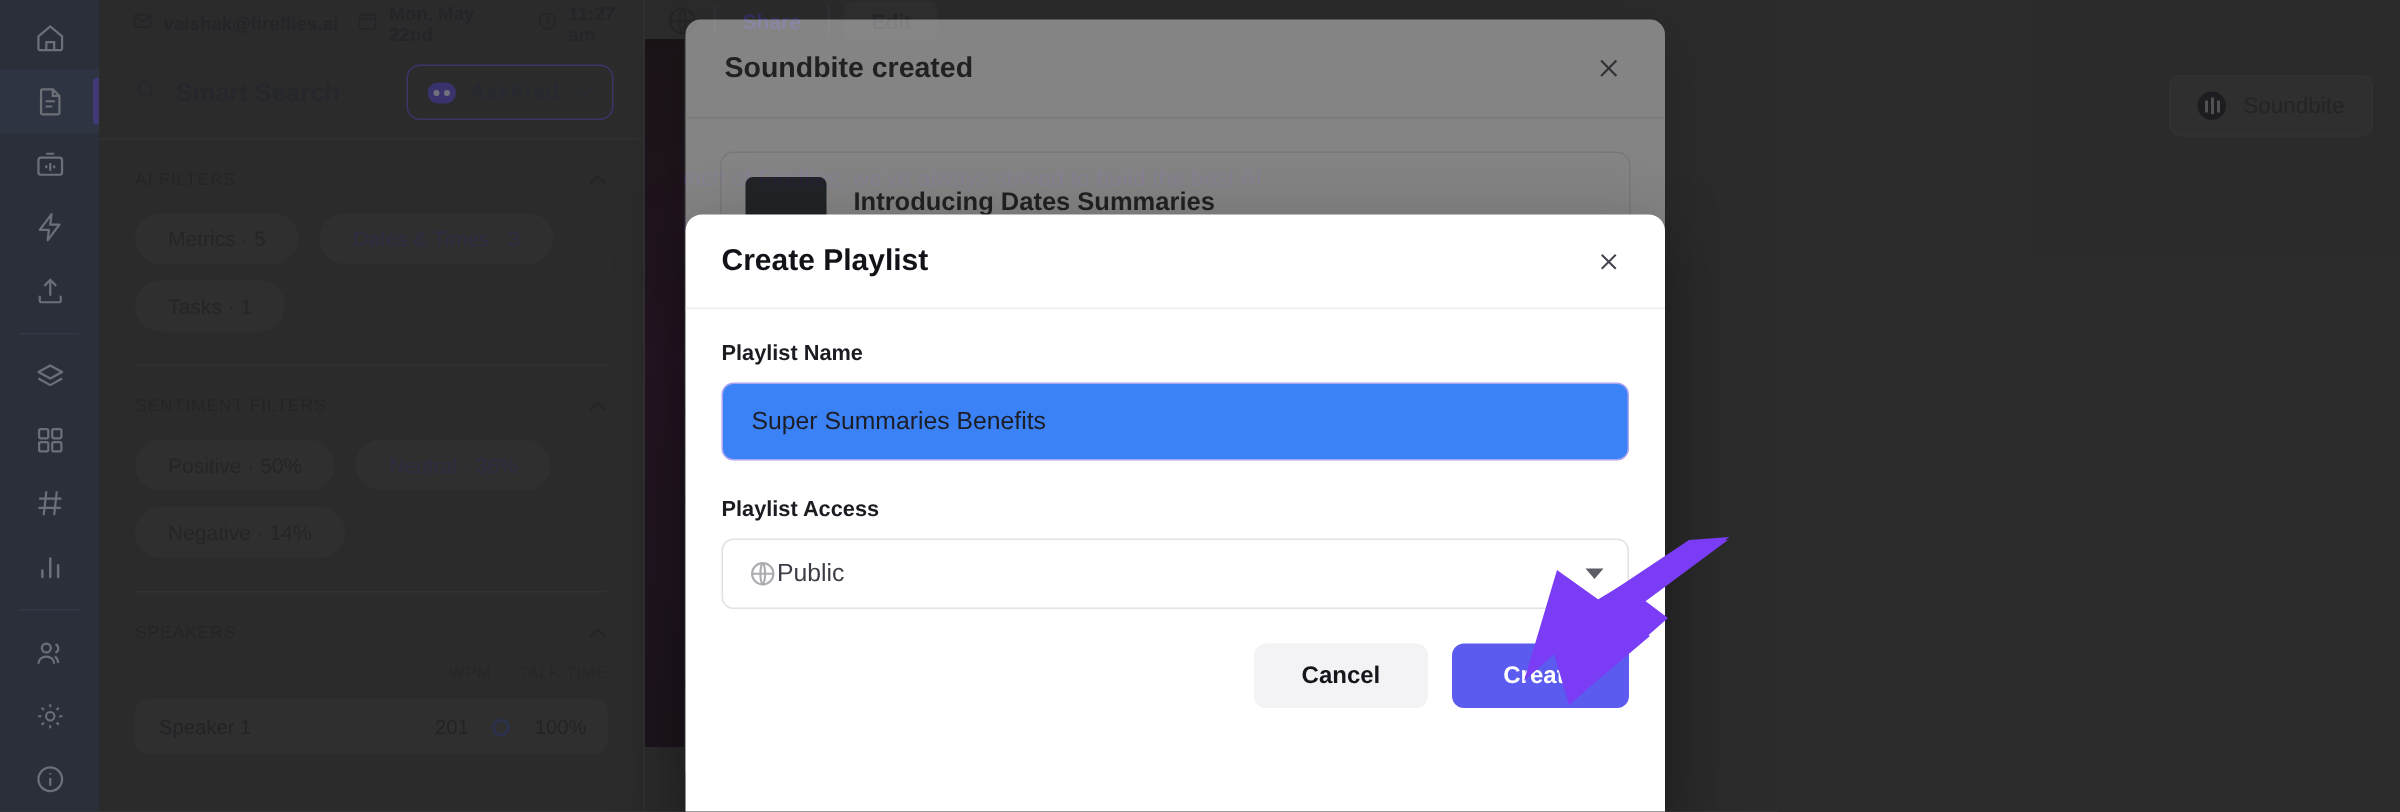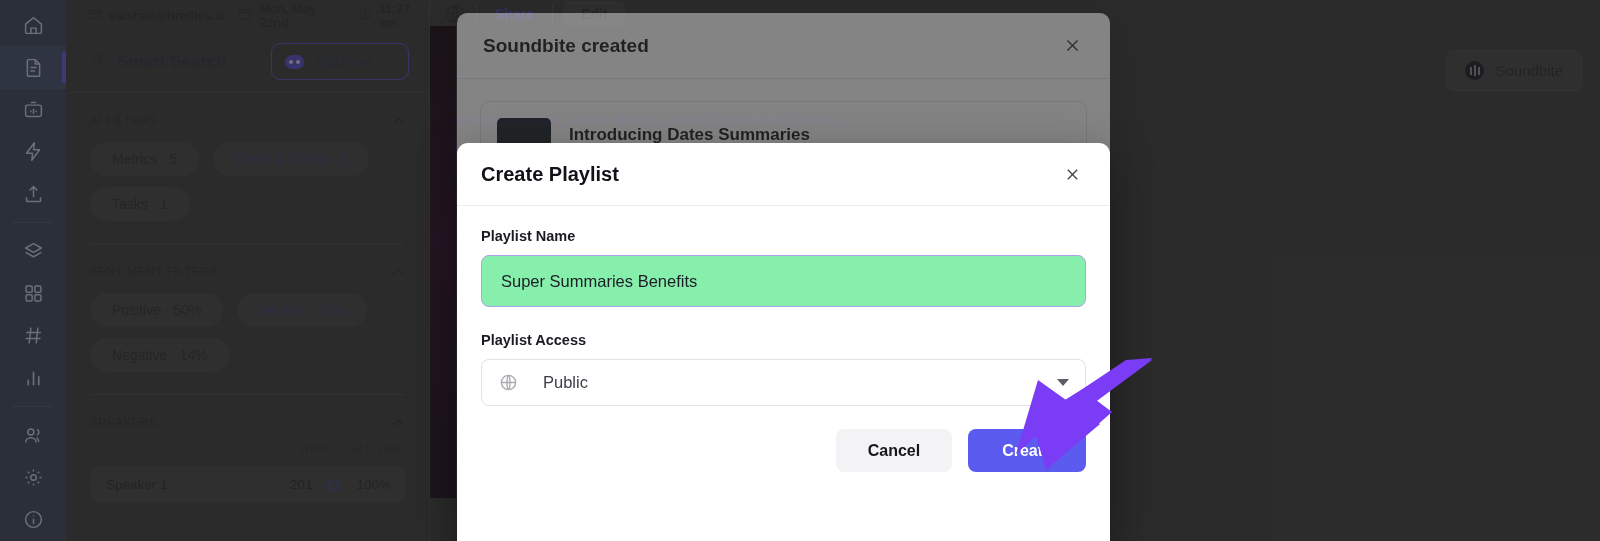--- a/index.html
+++ b/index.html
@@ -143,28 +143,28 @@
   }
   .cp-head { height: 63px; display:flex; align-items:center; justify-content: space-between; padding: 0 26px 0 24px; border-bottom: 1px solid #ececf0; }
   .cp-title { font-size: 20px; font-weight: bold; color: #121218; }
   .x-btn { width: 24px; height: 24px; display:flex; align-items:center; justify-content:center; color:#4a4a55; }
   .x-btn svg { width: 17px; height: 17px; }
   .cp-body { padding: 22px 24px 0 24px; }
   .lbl { font-size: 14.5px; font-weight: bold; color: #1b1b22; margin-bottom: 11px; }
   .txtinput {
     width: 100%; height: 52px; border: 1.5px solid #a9a3f0; border-radius: 8px;
     padding: 0 19px; font-size: 16.5px; color: #1d1d26; font-family: "Liberation Sans", sans-serif;
-    outline: none; background: #86efac;
+    outline: none; background: #3b82f6;
   }
   .lbl2 { margin-top: 25px; }
   .selectbox {
     width: 100%; height: 47px; border: 1px solid #e1e1e7; border-radius: 8px;
     display: flex; align-items: center; justify-content: space-between; padding: 0 16px 0 17px;
   }
-  .sel-left { display: flex; align-items: center; gap: 25px; font-size: 16.5px; color: #3d3d48; }
+  .sel-left { display: flex; align-items: center; gap: 0; font-size: 16.5px; color: #3d3d48; }
   .globe-ic { width: 19px; height: 19px; opacity: .55; }
   .caret { width: 0; height: 0; border-left: 6px solid transparent; border-right: 6px solid transparent; border-top: 7px solid #5d5d68; }
   .cp-actions { display: flex; justify-content: flex-end; gap: 16px; padding: 23px 24px 0 24px; }
   .btn-cancel {
     background: #f3f3f6; border: none; border-radius: 8px; padding: 0 32px; height: 43px;
     font-size: 16px; font-weight: bold; color: #15151c; font-family: "Liberation Sans", sans-serif; cursor: pointer;
   }
   .btn-create {
     background: #5b5bf0; border: none; border-radius: 8px; padding: 0 34px; height: 43px;
     font-size: 16px; font-weight: bold; color: #fff; font-family: "Liberation Sans", sans-serif; cursor: pointer;

